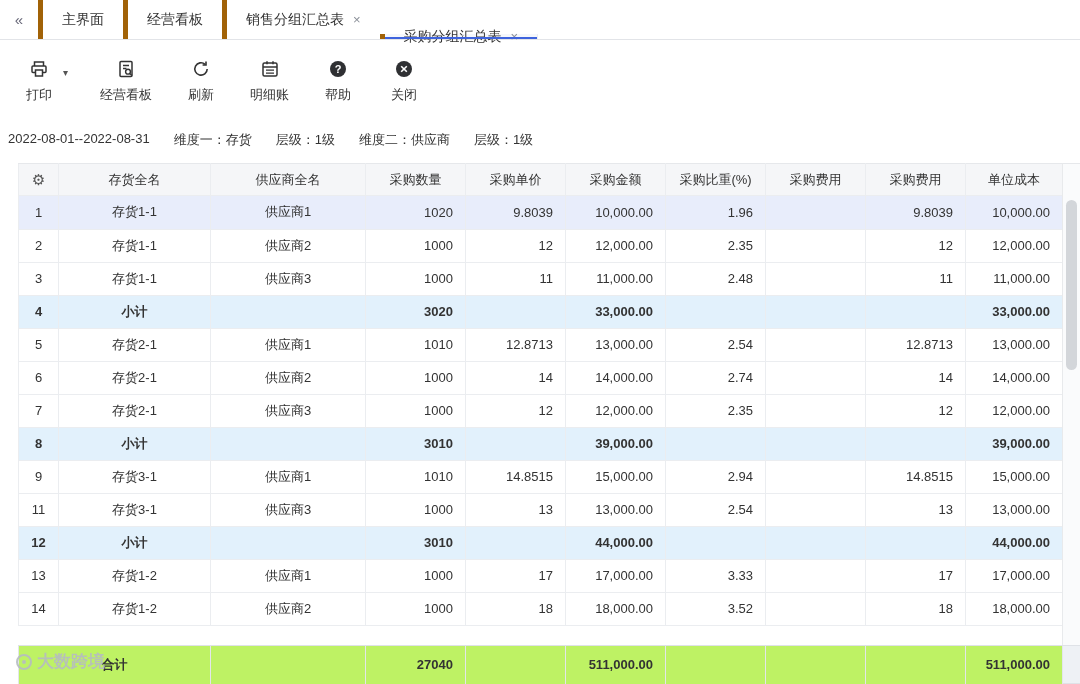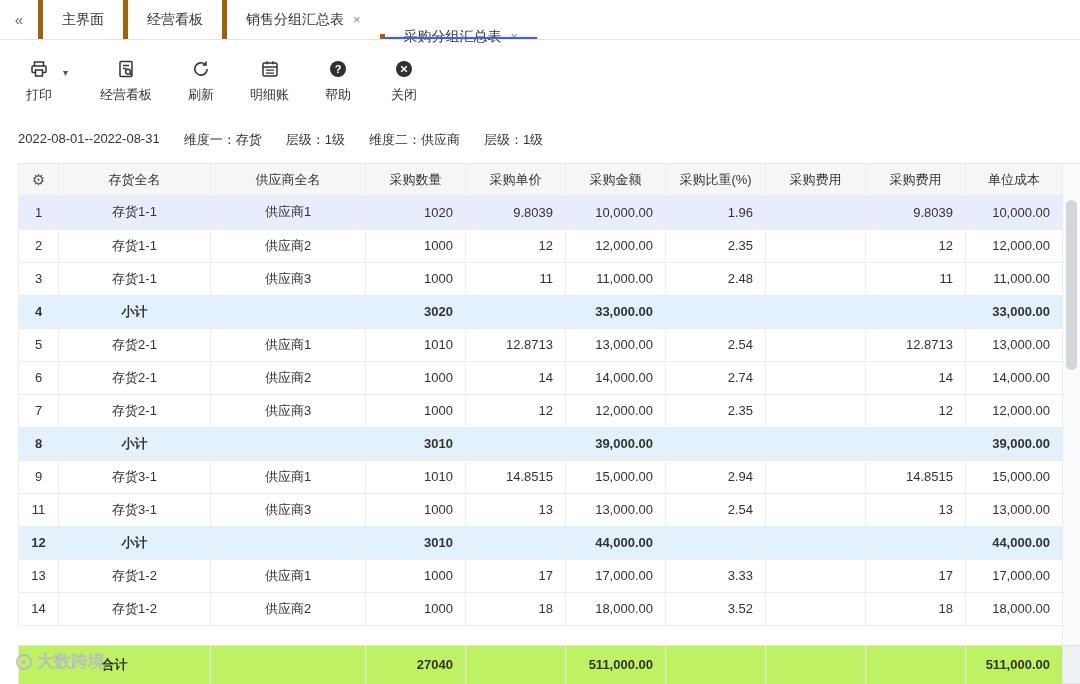--- a/index.html
+++ b/index.html
@@ -22,21 +22,21 @@
 
   
   .toolbar { position:absolute; top:58px; left:22px; display:flex; align-items:flex-start; gap:32px; }
   .tbtn { display:flex; flex-direction:column; align-items:center; gap:6px; font-size:13px;
           color:#333; cursor:pointer; min-width:34px; }
   .tbtn .ico { height:22px; display:flex; align-items:center; justify-content:center; }
   .printgrp { display:flex; align-items:flex-start; gap:7px; }
   .caret { color:#555; font-size:10px; margin-top:9px; cursor:pointer; }
 
   
-  .filterline { position:absolute; top:131px; left:18px; display:flex; gap:24px; font-size:13px; color:#333; }
+  .filterline { position:absolute; top:131px; left:8px; display:flex; gap:24px; font-size:13px; color:#333; }
 
   
   .table-area { position:absolute; top:163px; left:18px; width:1062px; height:521px; }
   table { border-collapse:collapse; table-layout:fixed; width:1044px; font-size:13px; background:#fff; }
   th, td { border-right:1px solid #ebedf0; border-bottom:1px solid #ebedf0;
            overflow:hidden; white-space:nowrap; }
   td:first-child, th:first-child { border-left:1px solid #ebedf0; }
   thead th { background:#f5f6f8; font-weight:normal; text-align:center; height:32px;
              border-top:1px solid #e6e8eb; color:#333; }
   .gear { color:#555; font-size:15px; cursor:pointer; }

